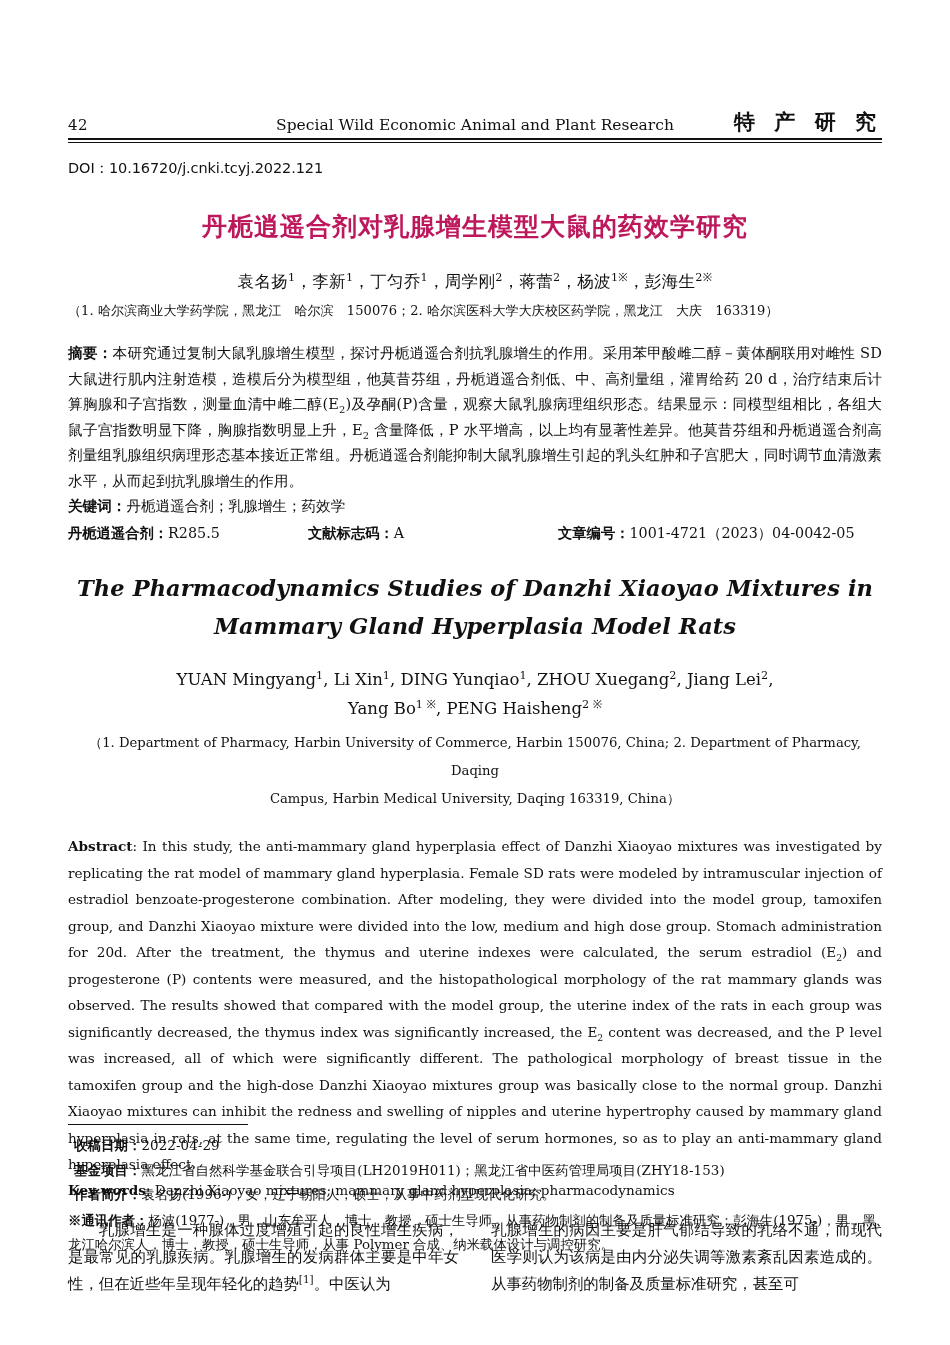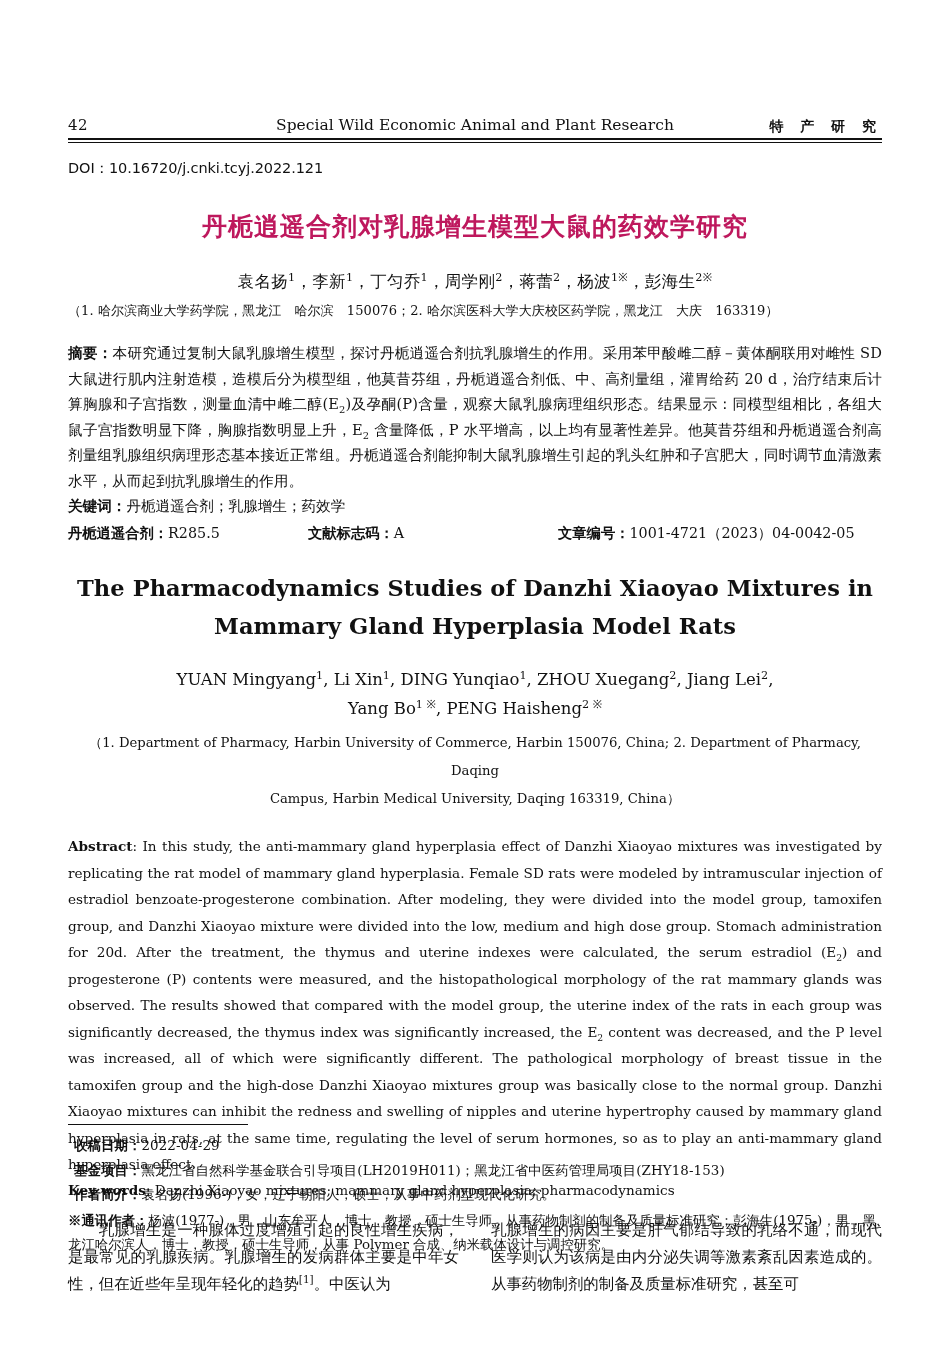--- a/index.html
+++ b/index.html
@@ -45,21 +45,21 @@
   }
   .runhead-journal {
     font-size: 15.5px;
     line-height: 1;
     padding-bottom: 3px;
     position: absolute;
     left: 0; right: 0;
     text-align: center;
   }
   .runhead-cn {
-    font-size: 14px;
+    font-size: 21px;
     font-weight: bold;
     letter-spacing: 6px;
     line-height: 1;
     padding-bottom: 3px;
     font-family: "DejaVu Sans", "Liberation Sans", sans-serif;
   }
   .rule-double {
     margin-top: 2px;
     border-top: 2.2px solid #111;
     border-bottom: 1px solid #111;
@@ -127,20 +127,21 @@
   .cn-codes .c3 { flex: 1; }
 
   
   .en-title {
     text-align: center;
     font-weight: bold;
     font-size: 22.5px;
     line-height: 38px;
     margin-top: 24px;
     letter-spacing: 0.1px;
+    font-style: italic;
   }
   .en-authors {
     text-align: center;
     font-size: 16.5px;
     line-height: 29px;
     margin-top: 20px;
   }
   .en-affil {
     text-align: center;
     font-size: 13.2px;

